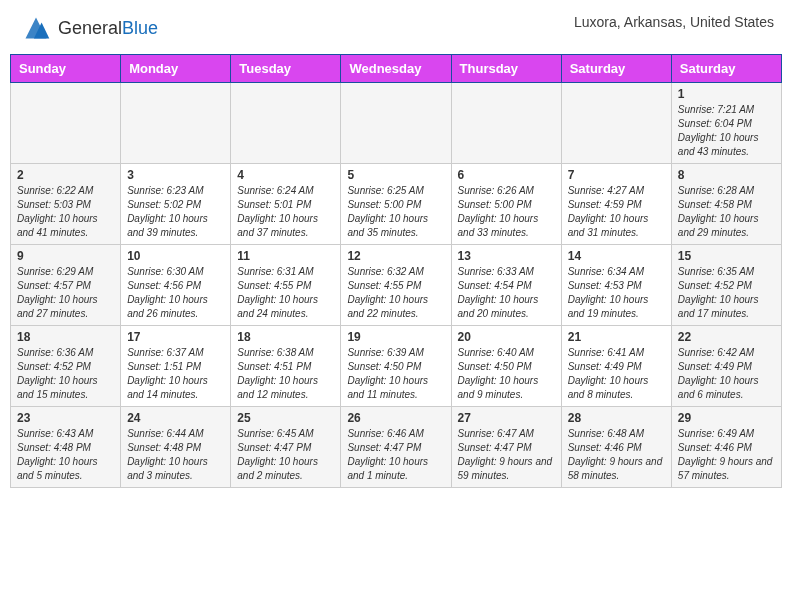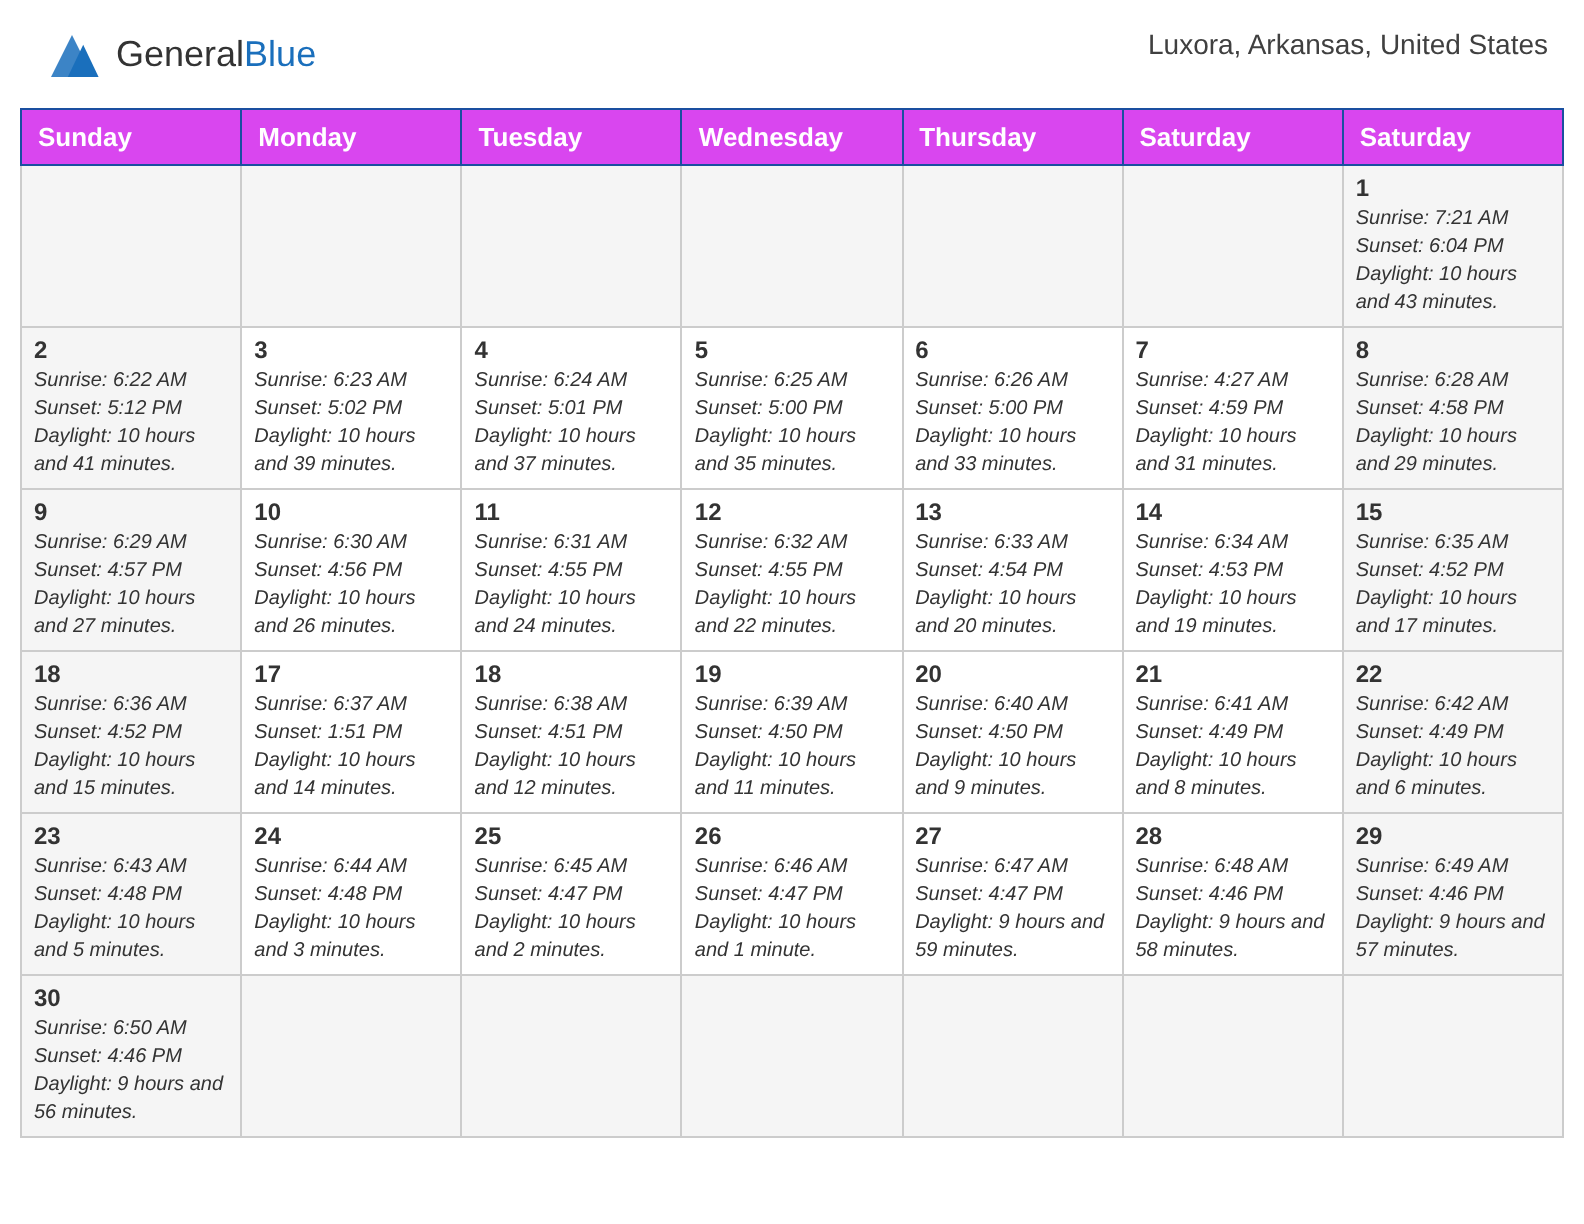--- a/index.html
+++ b/index.html
@@ -142,21 +142,21 @@
           <div class="day-num">1</div>
           <div class="day-info">Sunrise: 7:21 AM
 Sunset: 6:04 PM
 Daylight: 10 hours and 43 minutes.</div>
         </td>
       </tr>
       <tr class="cal-row">
         <td class="weekend">
           <div class="day-num">2</div>
           <div class="day-info">Sunrise: 6:22 AM
-Sunset: 5:12 PM
+Sunset: 5:03 PM
 Daylight: 10 hours and 41 minutes.</div>
         </td>
         <td>
           <div class="day-num">3</div>
           <div class="day-info">Sunrise: 6:23 AM
 Sunset: 5:02 PM
 Daylight: 10 hours and 39 minutes.</div>
         </td>
         <td>
           <div class="day-num">4</div>
@@ -314,28 +314,14 @@
 Sunset: 4:46 PM
 Daylight: 9 hours and 58 minutes.</div>
         </td>
         <td class="weekend">
           <div class="day-num">29</div>
           <div class="day-info">Sunrise: 6:49 AM
 Sunset: 4:46 PM
 Daylight: 9 hours and 57 minutes.</div>
         </td>
       </tr>
-      <tr class="cal-row">
-        <td class="weekend">
-          <div class="day-num">30</div>
-          <div class="day-info">Sunrise: 6:50 AM
-Sunset: 4:46 PM
-Daylight: 9 hours and 56 minutes.</div>
-        </td>
-        <td class="weekend"></td>
-        <td class="weekend"></td>
-        <td class="weekend"></td>
-        <td class="weekend"></td>
-        <td class="weekend"></td>
-        <td class="weekend"></td>
-      </tr>
     </tbody>
 </table>
 
 </body></html>

